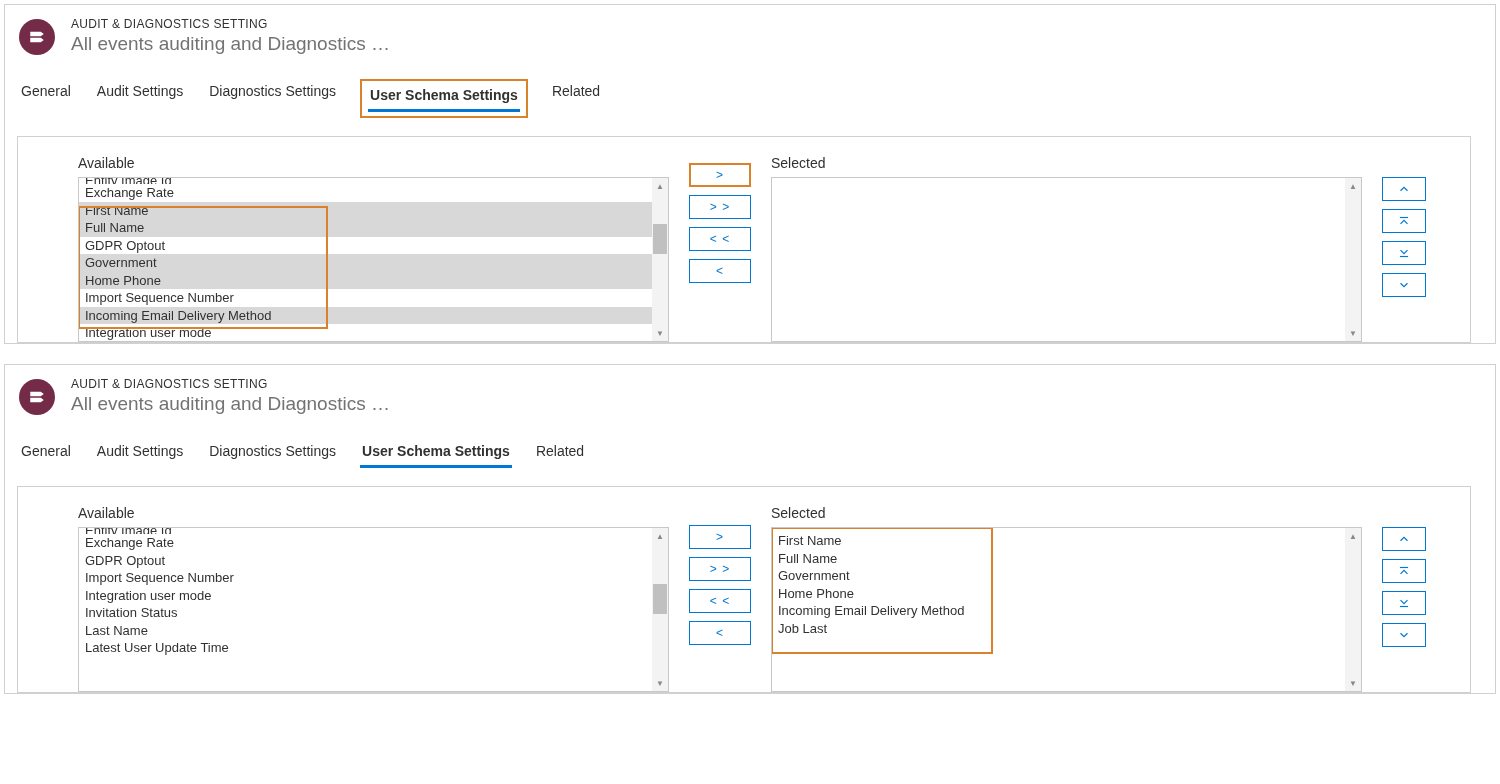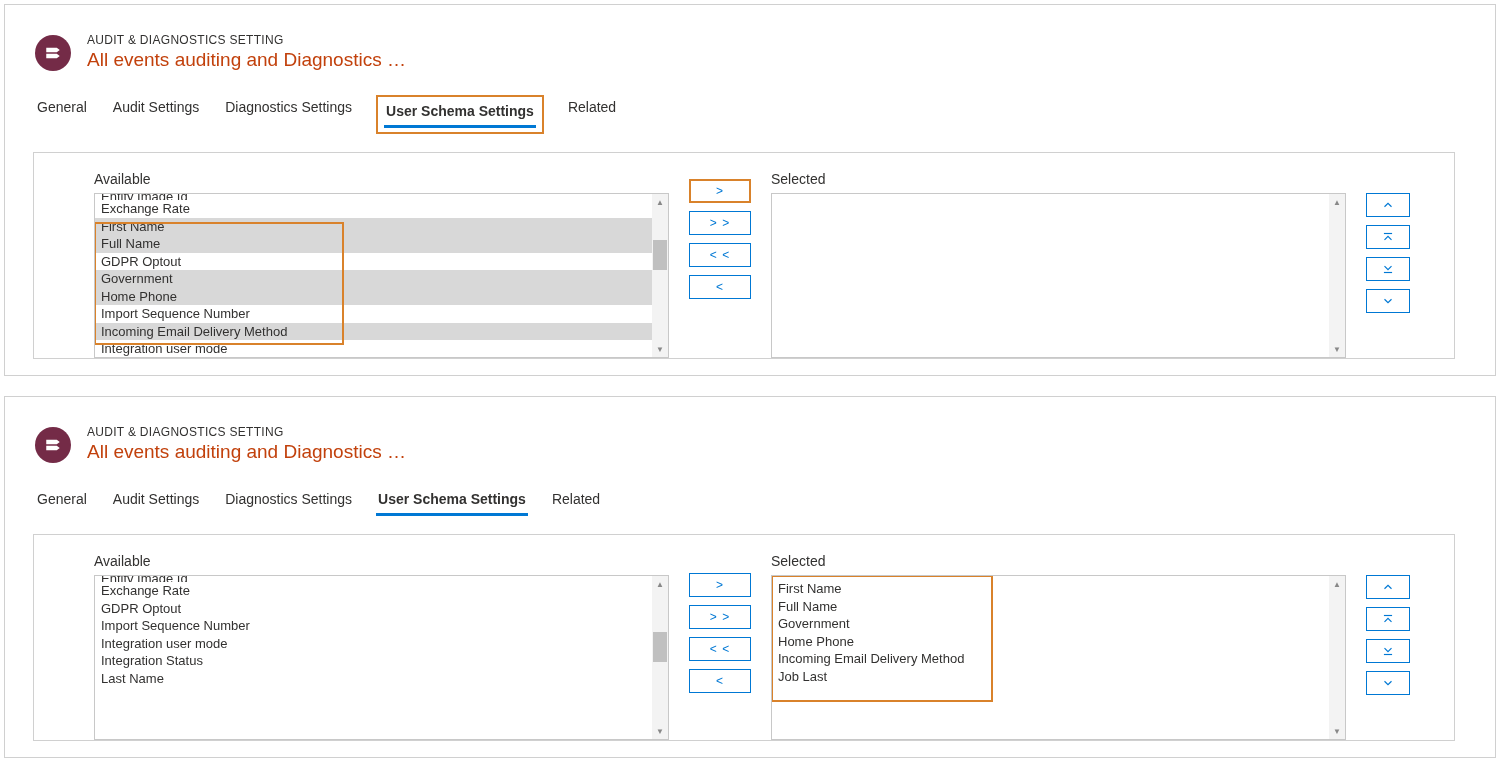--- a/index.html
+++ b/index.html
@@ -6,21 +6,21 @@
   body {
     font-family: "Segoe UI", Tahoma, sans-serif;
     font-size: 13px;
     color: #323130;
     background: #fff;
     width: 1500px;
   }
   .panel {
     border: 1px solid #d0d0d0;
     margin: 4px;
-    padding: 16px;
+    padding: 0;
   }
   .header-row {
     display: flex;
     align-items: flex-start;
     padding: 12px 14px 4px 14px;
   }
   .header-icon {
     width: 36px; height: 36px;
     border-radius: 50%;
     background: #742b47;
@@ -31,21 +31,21 @@
     margin-top: 2px;
   }
   .header-icon svg { width: 18px; height: 18px; fill: #fff; }
   .breadcrumb {
     font-size: 12px;
     letter-spacing: 0.3px;
     color: #323130;
   }
   .title {
     font-size: 19px;
-    color: #c2410c;
+    color: #737373;
     margin-top: 2px;
   }
   .tabs {
     display: flex;
     gap: 22px;
     padding: 20px 14px 6px 14px;
   }
   .tab {
     font-size: 14px;
     color: #323130;
@@ -298,22 +298,23 @@
 
       <div class="listbox-wrap">
         <div class="section-label">Available</div>
         <div class="listbox">
           <div class="listbox-items">
             <div class="list-item clipped-top">Entity Image Id</div>
             <div class="list-item">Exchange Rate</div>
             <div class="list-item">GDPR Optout</div>
             <div class="list-item">Import Sequence Number</div>
             <div class="list-item">Integration user mode</div>
-            <div class="list-item">Integration Status</div>
+            <div class="list-item">Invitation Status</div>
             <div class="list-item">Last Name</div>
+            <div class="list-item">Latest User Update Time</div>
           </div>
           <div class="scrollbar">
             <div class="scroll-btn">▲</div>
             <div class="scroll-track">
                 <div class="scroll-thumb" style="top:40px;height:30px"></div>
               </div>
             <div class="scroll-btn">▼</div>
           </div>
         </div>
       </div>

